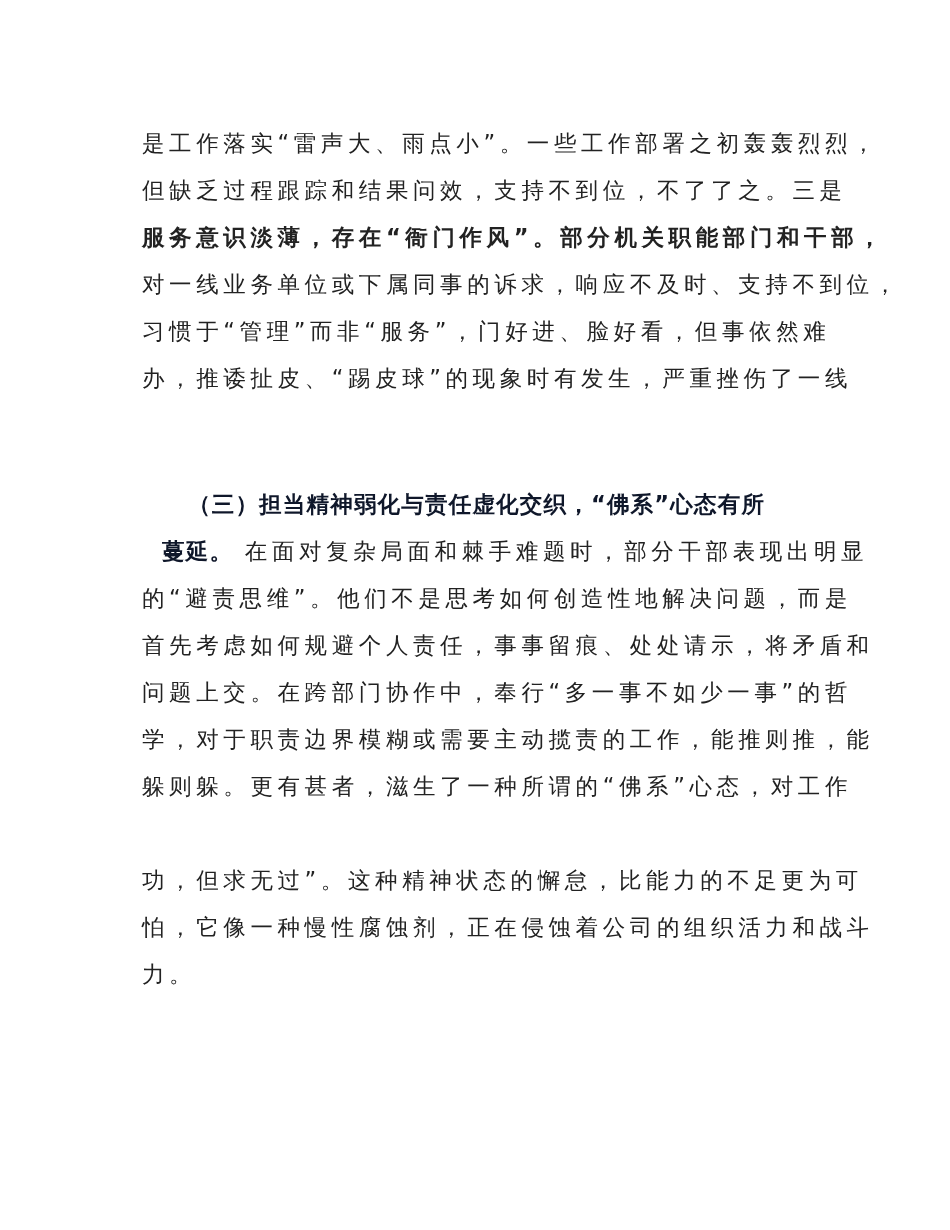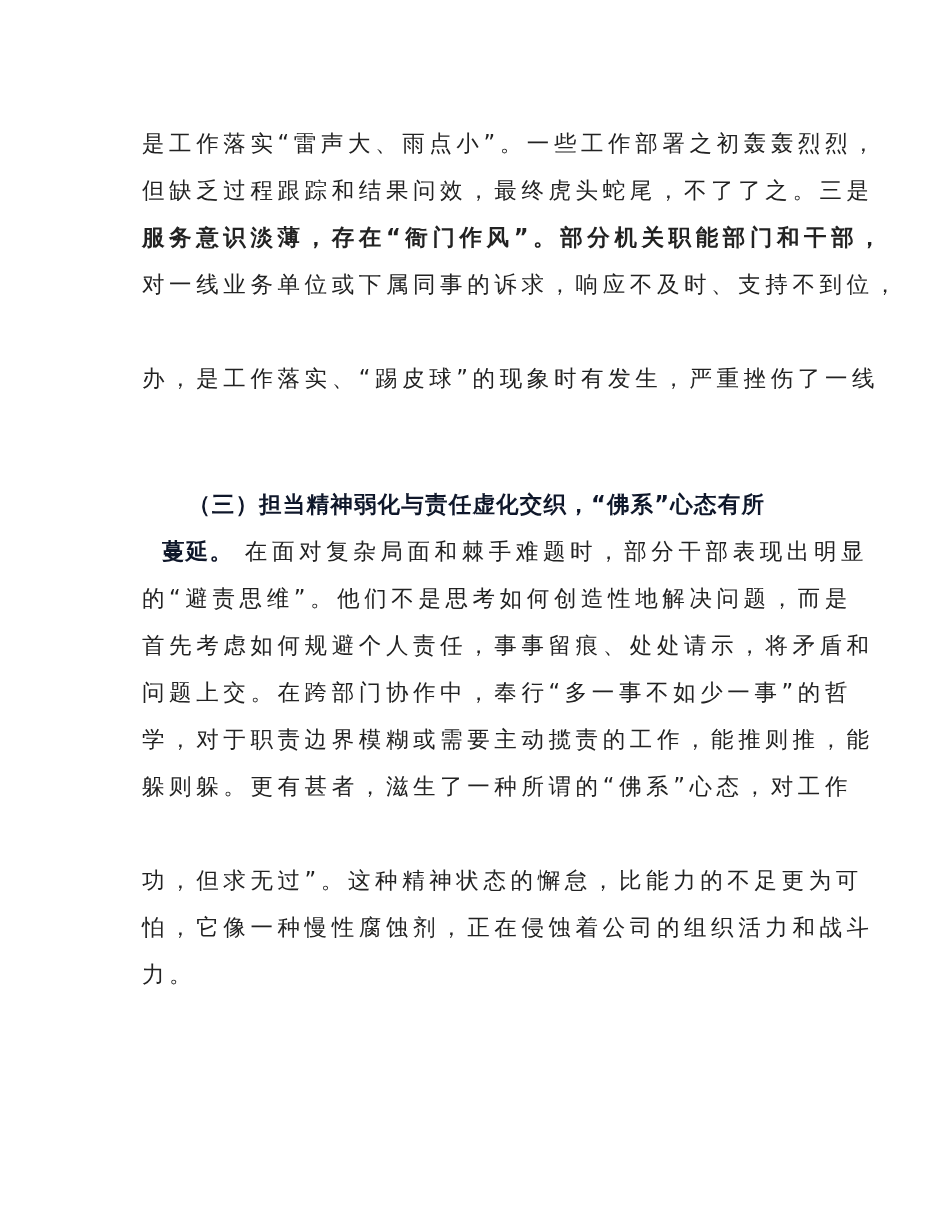--- a/index.html
+++ b/index.html
@@ -42,24 +42,25 @@
     .heading-line {
       letter-spacing: 1.2px;
     }
   </style>
 </head>
 <body>
 
 <div class="page">
 
   <div class="line" style="top:128px;">是工作落实“雷声大、雨点小”。一些工作部署之初轰轰烈烈，</div>
-  <div class="line" style="top:175px;">但缺乏过程跟踪和结果问效，最终虎头蛇尾，不了了之。三是</div>
+  <div class="line" style="top:175px;">但缺乏过程跟踪和结果问效，支持不到位，不了了之。三是</div>
   <div class="line" style="top:222px;font-weight:bold;">服务意识淡薄，存在“衙门作风”。部分机关职能部门和干部，</div>
   <div class="line" style="top:269px;">对一线业务单位或下属同事的诉求，响应不及时、支持不到位，</div>
-  <div class="line" style="top:363px;">办，是工作落实、“踢皮球”的现象时有发生，严重挫伤了一线</div>
+  <div class="line" style="top:316px;">习惯于“管理”而非“服务”，门好进、脸好看，但事依然难</div>
+  <div class="line" style="top:363px;">办，推诿扯皮、“踢皮球”的现象时有发生，严重挫伤了一线</div>
 
   <div class="line indent bold heading-line" style="top:489px;">（三）担当精神弱化与责任虚化交织，“佛系”心态有所</div>
   <div class="line" style="top:536px;margin-left:20px;">
     <span class="bold">蔓延。</span><span>  在面对复杂局面和棘手难题时，部分干部表现出明显</span>
   </div>
 
   <div class="line" style="top:583px;">的“避责思维”。他们不是思考如何创造性地解决问题，而是</div>
   <div class="line" style="top:630px;">首先考虑如何规避个人责任，事事留痕、处处请示，将矛盾和</div>
   <div class="line" style="top:677px;">问题上交。在跨部门协作中，奉行“多一事不如少一事”的哲</div>
   <div class="line" style="top:724px;">学，对于职责边界模糊或需要主动揽责的工作，能推则推，能</div>

